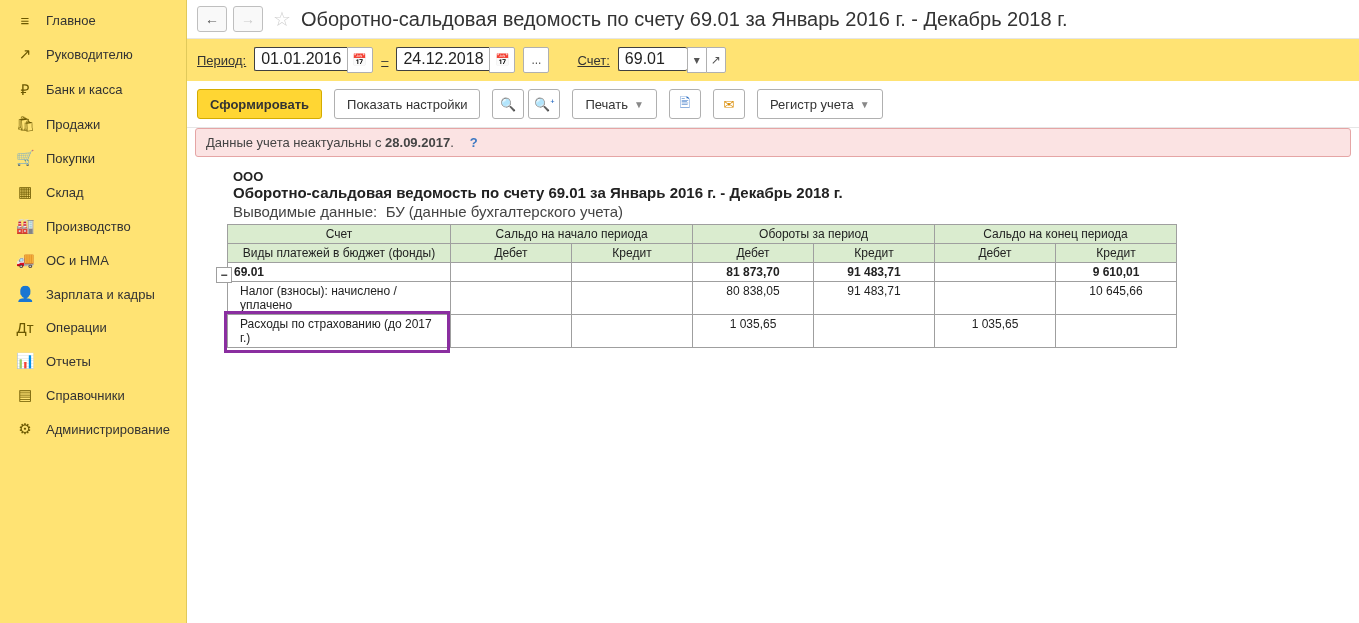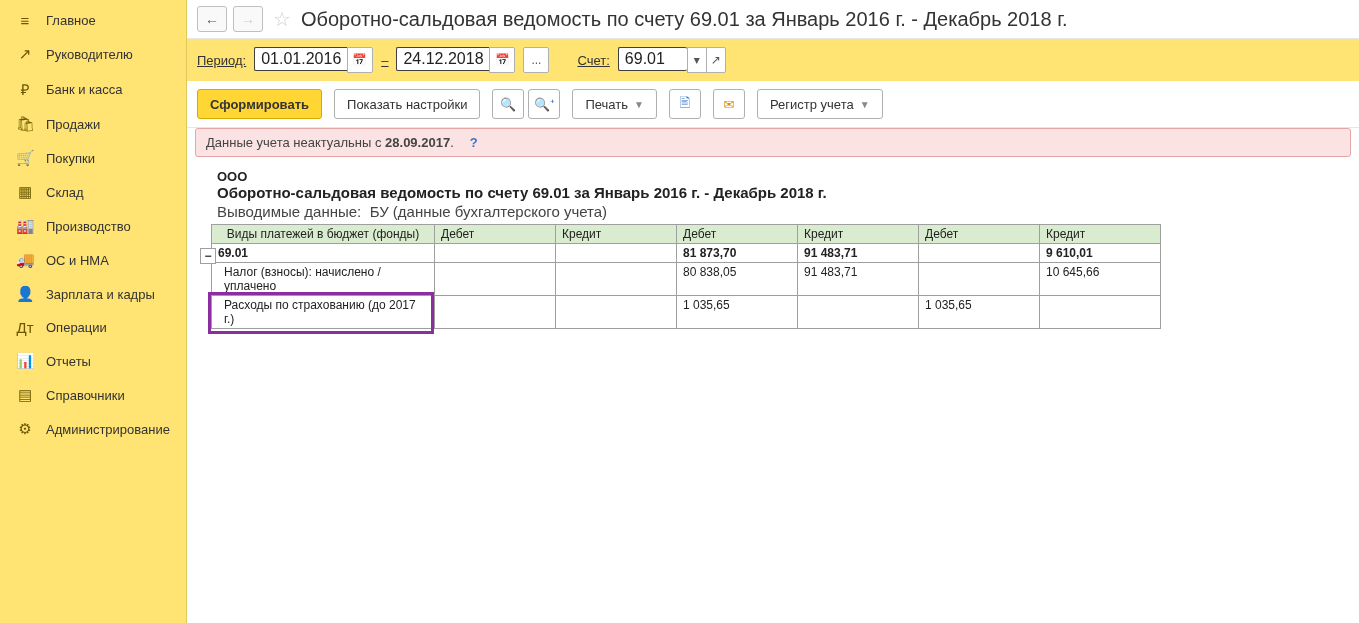--- a/index.html
+++ b/index.html
@@ -28,29 +28,29 @@
   .toolbar{display:flex;align-items:center;gap:12px;padding:8px 10px;background:#fff;border-bottom:1px solid #e6e6e6;}
   .btn{height:28px;padding:0 12px;border:1px solid #b0b0b0;background:#fff;border-radius:3px;cursor:pointer;display:flex;align-items:center;gap:6px;font-size:13px;color:#333;}
   .btn-primary{background:#ffd633;border-color:#d4ac00;font-weight:bold;}
   .btn-icon{width:30px;padding:0;justify-content:center;}
   .btn .dd{color:#888;font-size:10px;}
   .warnbar{margin:0 8px;border:1px solid #e5a5a5;background:#fbe3e3;border-radius:3px;display:flex;align-items:center;gap:16px;padding:6px 10px;color:#444;}
   .warnbar .btn{height:26px;}
   .help{color:#3a77c2;font-weight:bold;cursor:pointer;}
   
   .report-viewport{flex:1;overflow:auto;margin:8px 4px 0 4px;}
-  .report{margin-left:20px;}
+  .report{margin-left:36px;}
   .org{padding:4px 6px 0 6px;font-weight:bold;}
   .rep-title{padding:0 6px 2px 6px;font-size:15px;font-weight:bold;}
   .rep-sub{padding:0 6px 4px 6px;font-size:15px;color:#444;}
   table.rep{border-collapse:collapse;}
   table.rep th, table.rep td{border:1px solid #9f9f9f;font-size:12px;padding:2px 6px;vertical-align:top;}
   table.rep .h{background:#daeccf;text-align:center;font-weight:normal;}
   table.rep .acct{width:210px;}
-  table.rep .num{text-align:left;width:108px;}
+  table.rep .num{text-align:center;width:108px;}
   table.rep .bold td{font-weight:bold;}
   table.rep .total td{background:#daeccf;font-weight:bold;}
   .tree-toggle{position:absolute;left:-18px;top:2px;width:14px;height:14px;border:1px solid #9f9f9f;background:#fff;display:flex;align-items:center;justify-content:center;font-size:12px;line-height:1;cursor:pointer;color:#333;}
   .row-host{position:relative;}
   .highlight-box{position:absolute;border:3px solid #8a2ea0;pointer-events:none;}
 </style>
 </head>
 <body>
 
 <div class="sidebar" id="sidebar">
@@ -166,20 +166,26 @@
 
   <div class="report-viewport">
     <div class="report">
       <div class="org">ООО</div>
       <div class="rep-title">Оборотно-сальдовая ведомость по счету 69.01 за Январь 2016 г. - Декабрь 2018 г.</div>
       <div class="rep-sub">
         <span>Выводимые данные:</span>&nbsp;&nbsp;<span>БУ (данные бухгалтерского учета)</span>
       </div>
       <table class="rep">
         <thead>
+          <tr>
+            <th class="h acct" rowspan="1">Счет</th>
+            <th class="h" colspan="2">Сальдо на начало периода</th>
+            <th class="h" colspan="2">Обороты за период</th>
+            <th class="h" colspan="2">Сальдо на конец периода</th>
+          </tr>
           <tr>
             <th class="h acct">Виды платежей в бюджет (фонды)</th>
             <th class="h num">Дебет</th>
             <th class="h num">Кредит</th>
             <th class="h num">Дебет</th>
             <th class="h num">Кредит</th>
             <th class="h num">Дебет</th>
             <th class="h num">Кредит</th>
           </tr>
         </thead>

